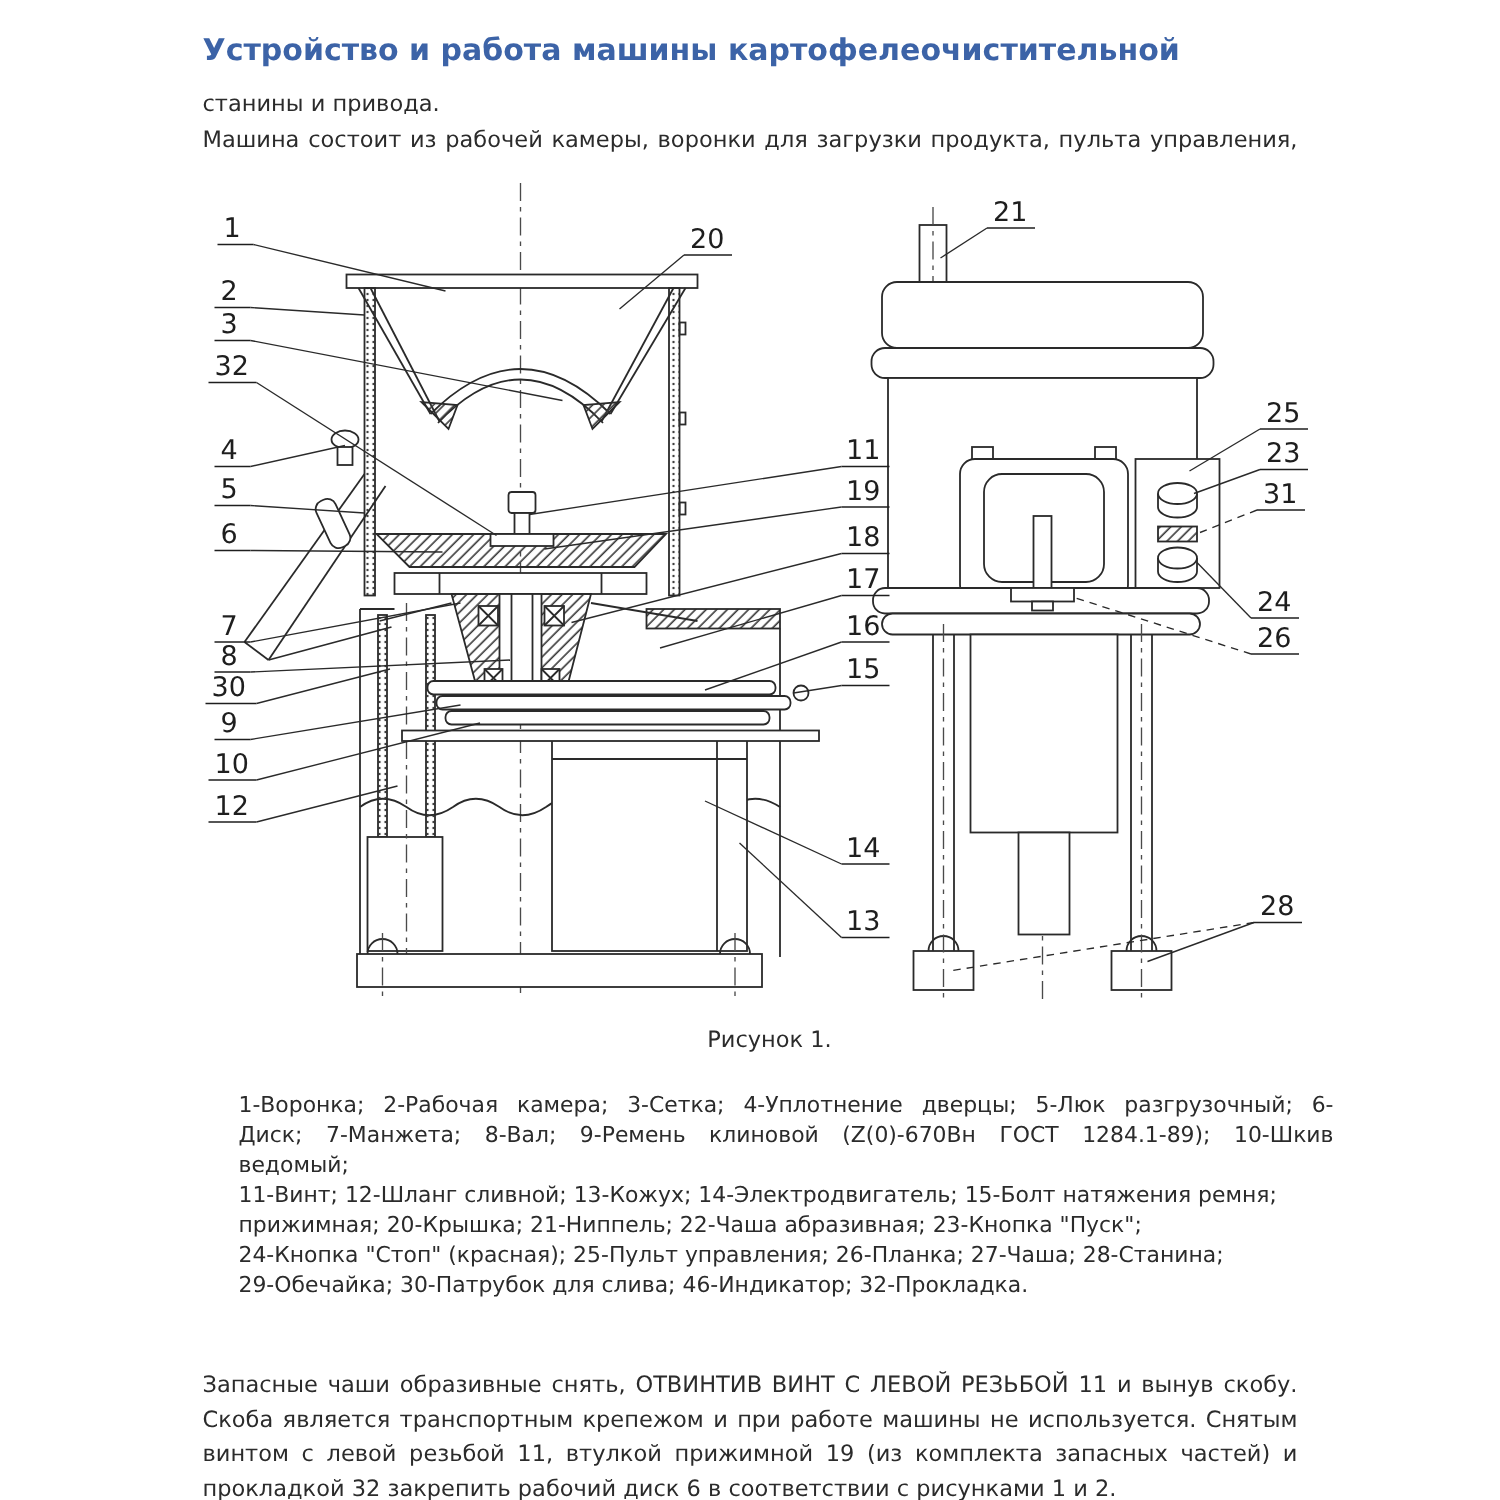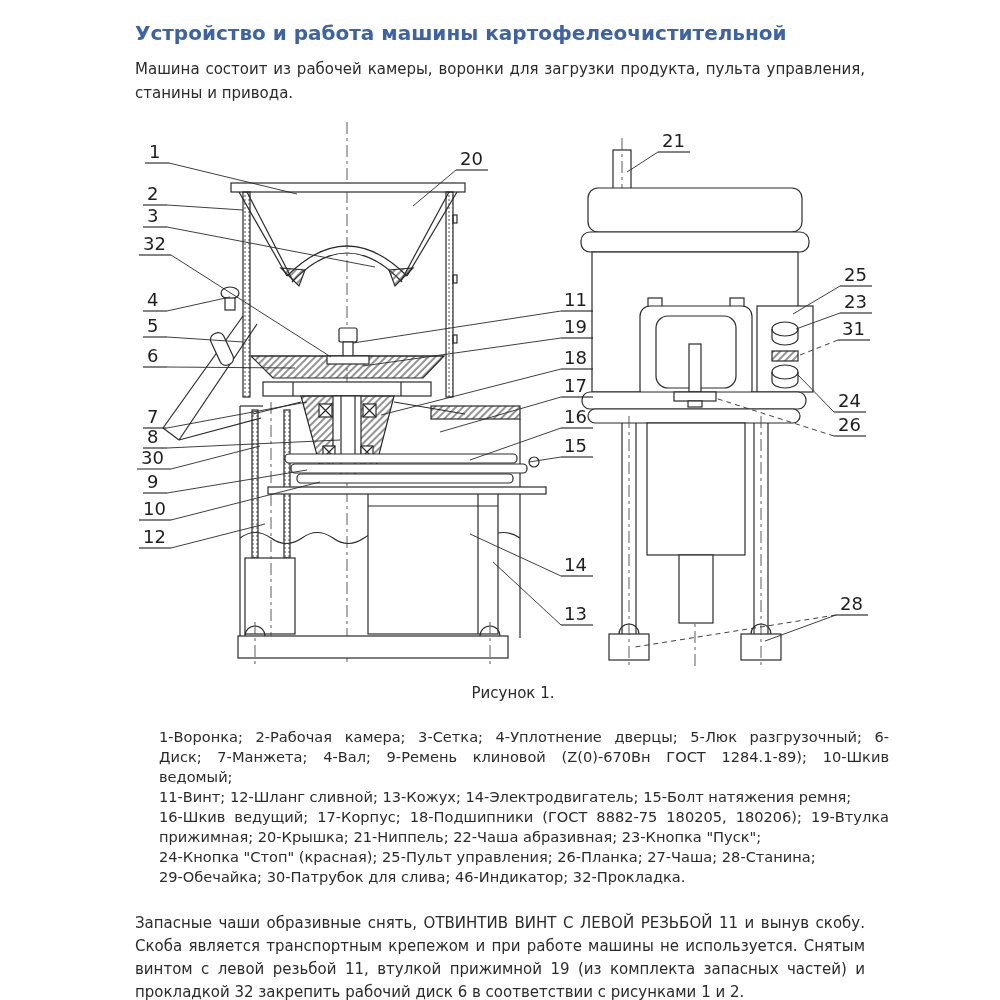--- a/index.html
+++ b/index.html
@@ -21,22 +21,22 @@
   .sh{stroke:#1e1e1e;stroke-width:1.1;}
 </style>
 </head>
 <body>
 
 <div class="page">
 
   <h1 class="title">Устройство и работа машины картофелеочистительной</h1>
 
   <div class="textblock intro" style="top:57px;">
+    <span class="tline">станины и привода.</span>
     <span class="tline jfull">Машина состоит из рабочей камеры, воронки для загрузки продукта, пульта управления,</span>
-    <span class="tline">станины и привода.</span>
   </div>
 
   <svg class="fig" viewBox="0 0 740 600">
     <defs>
       <pattern id="h45" patternUnits="userSpaceOnUse" width="5" height="5" patternTransform="rotate(45)">
         <line x1="2" y1="0" x2="2" y2="5" stroke="#3a3a3a" stroke-width="1.1"></line>
       </pattern>
       <pattern id="dots" patternUnits="userSpaceOnUse" width="4" height="4">
         <circle cx="2" cy="2" r="0.8" fill="#3a3a3a"></circle>
       </pattern>
@@ -292,24 +292,23 @@
       <text x="703" y="297">24</text>
       <text x="703" y="321">26</text>
       <text x="705" y="500">28</text>
     </g>
   </svg>
 
   <div class="caption">Рисунок 1.</div>
 
   <div class="textblock parts" style="top:727px;margin-left:24px;">
     <span class="tline jfull">1-Воронка; 2-Рабочая камера; 3-Сетка; 4-Уплотнение дверцы; 5-Люк разгрузочный; 6-</span>
-    <span class="tline jfull">Диск; 7-Манжета; 4-Вал; 9-Ремень клиновой (Z(0)-670Вн ГОСТ 1284.1-89); 10-Шкив</span>
+    <span class="tline jfull">Диск; 7-Манжета; 8-Вал; 9-Ремень клиновой (Z(0)-670Вн ГОСТ 1284.1-89); 10-Шкив</span>
     <span class="tline">ведомый;</span>
     <span class="tline">11-Винт; 12-Шланг сливной; 13-Кожух; 14-Электродвигатель; 15-Болт натяжения ремня;</span>
-    <span class="tline jfull">16-Шкив ведущий; 17-Корпус; 18-Подшипники (ГОСТ 8882-75 180205, 180206); 19-Втулка</span>
     <span class="tline">прижимная; 20-Крышка; 21-Ниппель; 22-Чаша абразивная; 23-Кнопка "Пуск";</span>
     <span class="tline">24-Кнопка "Стоп" (красная); 25-Пульт управления; 26-Планка; 27-Чаша; 28-Станина;</span>
     <span class="tline">29-Обечайка; 30-Патрубок для слива; 46-Индикатор; 32-Прокладка.</span>
   </div>
 
   <div class="textblock closing" style="top:912px;">
     <span class="tline jfull">Запасные чаши образивные снять, ОТВИНТИВ ВИНТ С ЛЕВОЙ РЕЗЬБОЙ 11 и вынув скобу.</span>
     <span class="tline jfull">Скоба является транспортным крепежом и при работе машины не используется. Снятым</span>
     <span class="tline jfull">винтом с левой резьбой 11, втулкой прижимной 19 (из комплекта запасных частей) и</span>
     <span class="tline">прокладкой 32 закрепить рабочий диск 6 в соответствии с рисунками 1 и 2.</span>

